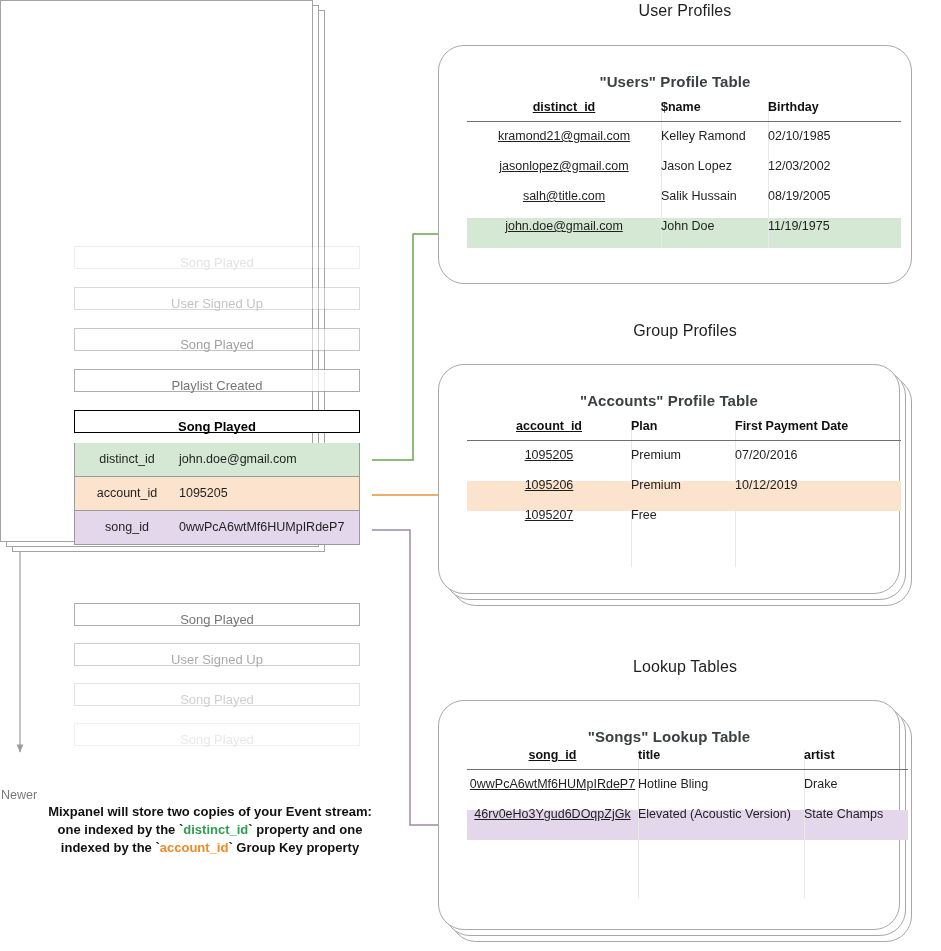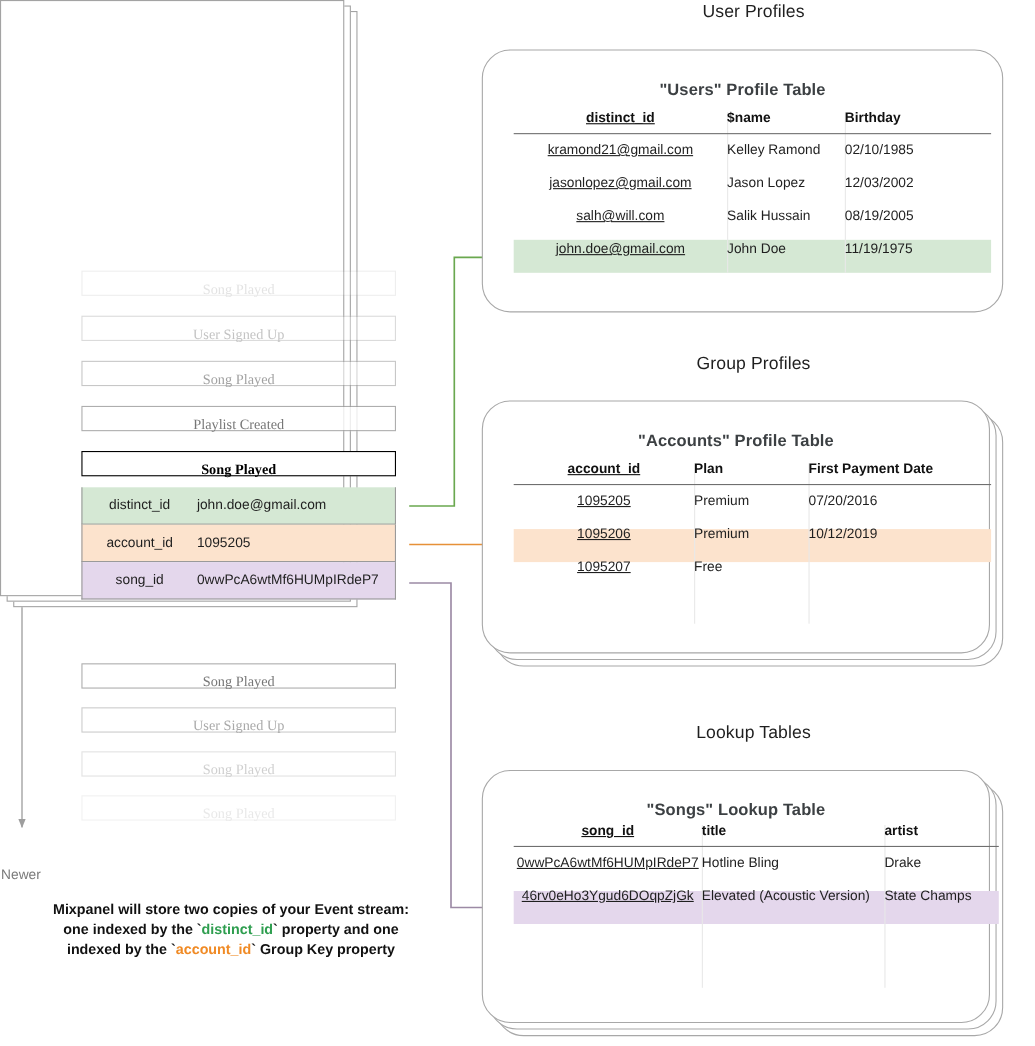--- a/index.html
+++ b/index.html
@@ -102,21 +102,20 @@
   .ev {
     position: absolute;
     box-sizing: border-box;
     border: 1.1px solid #9a9a9a;
     background: #fff;
     text-align: center;
     font-size: 13px;
     color: #555;
     line-height: 31px;
     height: 23px;
-    font-family: Liberation Serif, serif;
   }
   .ev.focus {
     border: 1.8px solid #000;
     color: #000;
     font-weight: bold;
   }
   .prop {
     position: absolute;
     box-sizing: border-box;
     border: 1.1px solid #9a9a9a;
@@ -148,21 +147,20 @@
   }
 
   
   .caption {
     position: absolute;
     text-align: center;
     font-size: 13px;
     line-height: 18px;
     color: #111;
     font-weight: 600;
-    margin-top: 15px;
   }
   .caption .tok-green  { color: #2e9e4f; }
   .caption .tok-orange { color: #f08a24; }
 
   svg.overlay {
     position: absolute;
     left: 0; top: 0;
     width: 941px; height: 951px;
     pointer-events: none;
   }
@@ -278,21 +276,21 @@
         <td class="key">kramond21@gmail.com</td>
         <td>Kelley Ramond</td>
         <td>02/10/1985</td>
       </tr>
       <tr>
         <td class="key">jasonlopez@gmail.com</td>
         <td>Jason Lopez</td>
         <td>12/03/2002</td>
       </tr>
       <tr>
-        <td class="key">salh@will.com</td>
+        <td class="key">salh@title.com</td>
         <td>Salik Hussain</td>
         <td>08/19/2005</td>
       </tr>
       <tr>
         <td class="key">john.doe@gmail.com</td>
         <td>John Doe</td>
         <td>11/19/1975</td>
       </tr>
     </tbody>
   </table>

